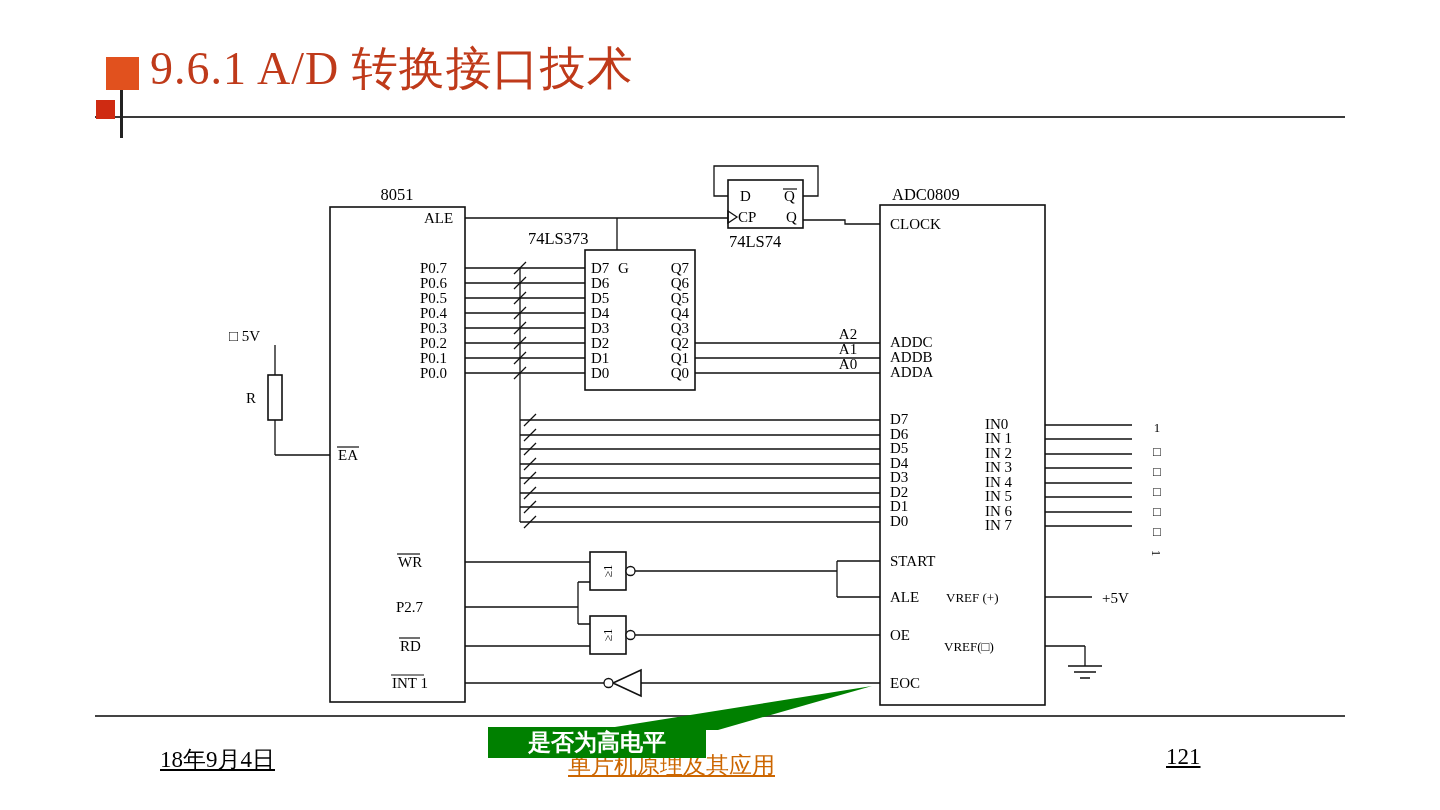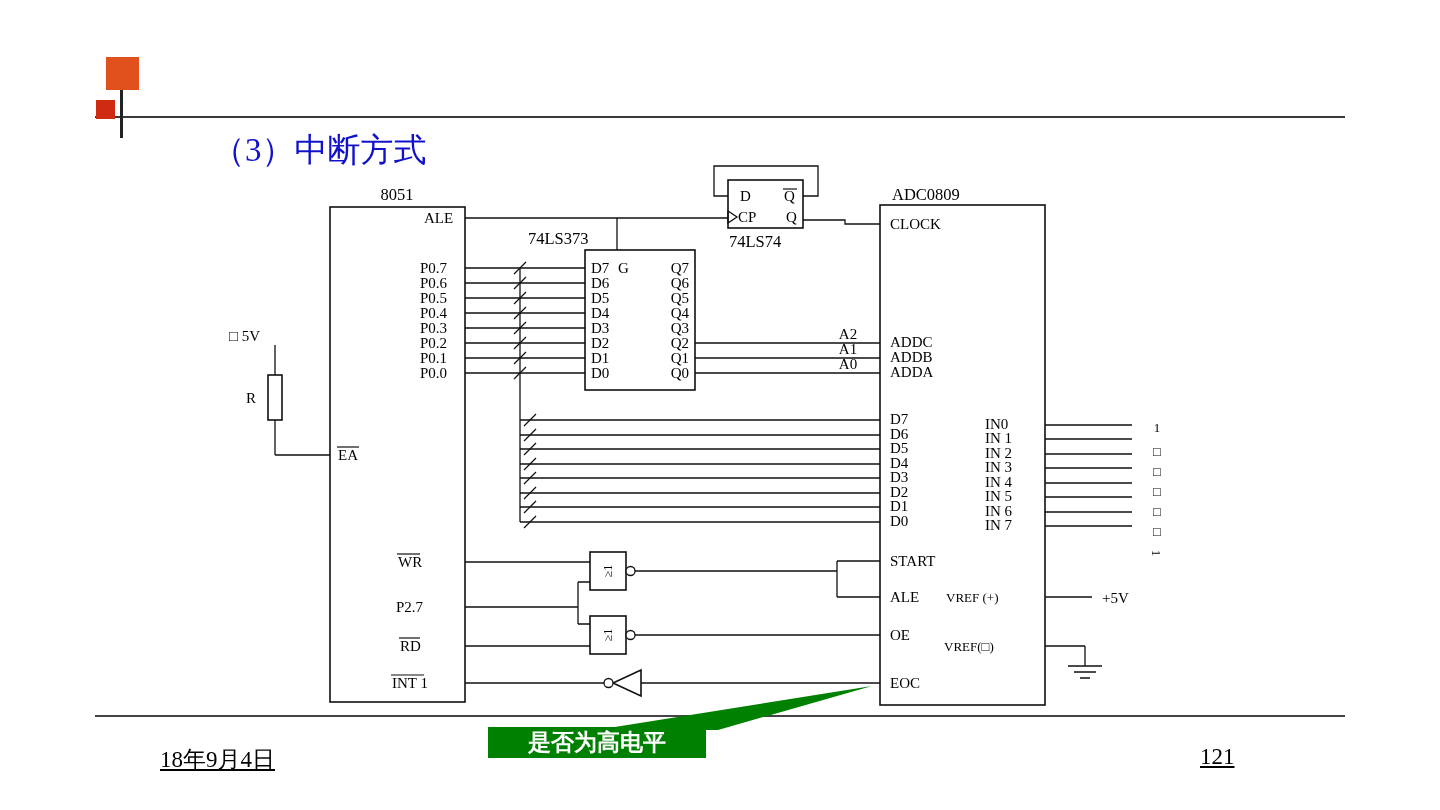--- a/index.html
+++ b/index.html
@@ -11,21 +11,21 @@
   .deco-sq-big{position:absolute;left:106px;top:57px;width:33px;height:33px;background:#e1511e;}
   .deco-sq-small{position:absolute;left:96px;top:100px;width:19px;height:19px;background:#cf2b12;}
   .title{position:absolute;left:150px;top:38px;margin:0;font-size:46px;font-weight:normal;
          color:#bf3a1a;letter-spacing:1px;white-space:nowrap;}
   .subtitle{position:absolute;left:212px;top:128px;font-size:33px;color:#1111cc;white-space:nowrap;}
   
   .footer-rule{position:absolute;left:95px;top:715px;width:1250px;height:2px;background:#444;}
   .footer{position:absolute;font-size:23px;color:#000;white-space:nowrap;z-index:1;text-decoration:underline;}
   .f-date{left:160px;top:744px;}
   .f-center{left:568px;top:750px;color:#cc6600;}
-  .f-page{left:1200px;top:744px;}
+  .f-page{left:1166px;top:744px;}
   
   svg.circuit{position:absolute;left:0;top:0;z-index:2;pointer-events:none;}
   svg text{font-family:"Liberation Serif",serif;font-size:15px;fill:#000;}
   svg text.chip{font-size:16.5px;}
   svg text.small{font-size:13px;}
   svg text.gate-label{font-size:12px;}
   svg text.callout-text{font-family:"Liberation Sans",sans-serif;font-weight:bold;font-size:23px;fill:#ffffff;}
   .wire{stroke:#111;stroke-width:1.3;fill:none;}
   .box{stroke:#111;stroke-width:1.6;fill:none;}
   .over{stroke:#111;stroke-width:1.2;fill:none;}
@@ -34,24 +34,25 @@
 </head>
 <body>
 
 <div class="slide">
 
   <div class="title-rule"></div>
   <div class="deco-v"></div>
   <div class="deco-sq-big"></div>
   <div class="deco-sq-small"></div>
 
-  <div class="subtitle">（3）中断方式</div>
+  <h1 class="title">9.6.1  A/D 转换接口技术</h1>
 
   <div class="footer-rule"></div>
   <div class="footer f-date">18年9月4日</div>
+  <div class="footer f-center">单片机原理及其应用</div>
   <div class="footer f-page">121</div>
 
   <svg class="circuit" width="1440" height="810" viewBox="0 0 1440 810">
 
     <rect class="box" x="330" y="207" width="135" height="495"></rect>
     <rect class="box" x="585" y="250" width="110" height="140"></rect>
     <rect class="box" x="728" y="180" width="75" height="48"></rect>
     <rect class="box" x="880" y="205" width="165" height="500"></rect>
     <rect class="box" x="268" y="375" width="14" height="45"></rect>
     <rect class="box" x="590" y="552" width="36" height="38"></rect>

